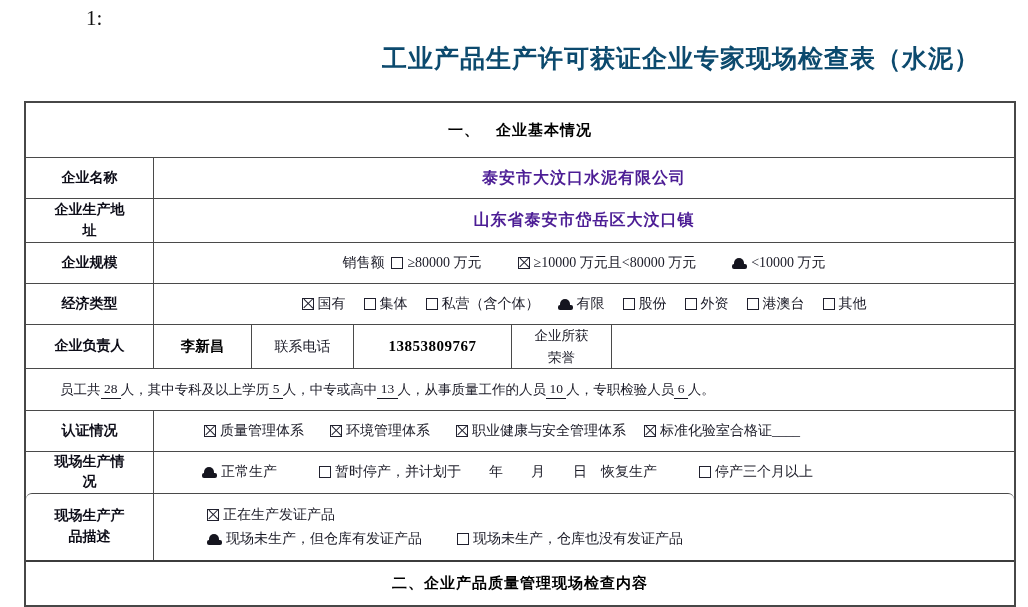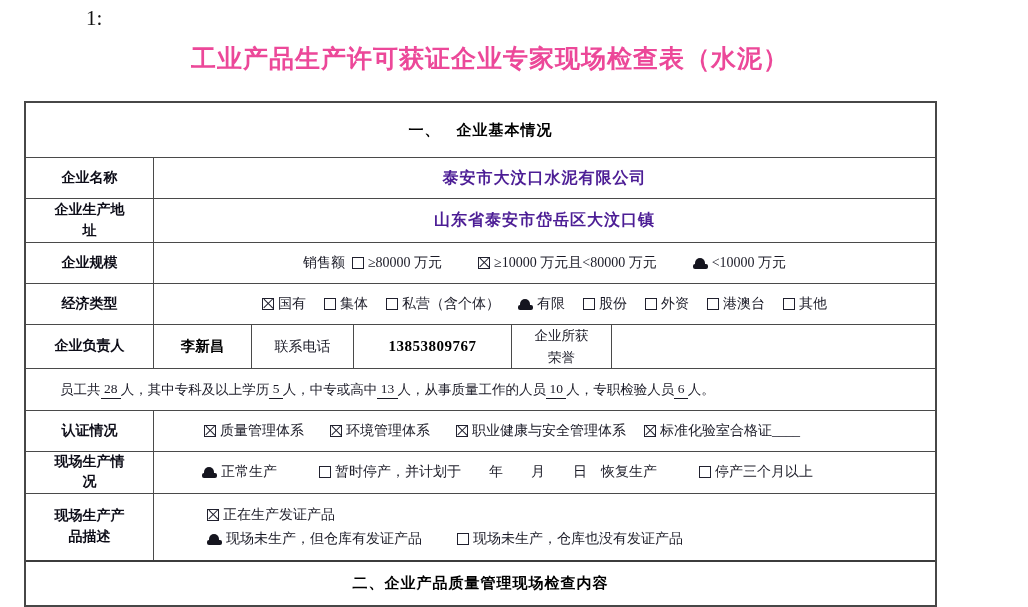--- a/index.html
+++ b/index.html
@@ -1,21 +1,21 @@
 <!DOCTYPE html>
 <html><head>
 <meta charset="utf-8">
 <style>
   html,body{margin:0;padding:0;background:#fff;}
   .page{position:relative;width:1028px;height:607px;background:#fff;overflow:hidden;
         font-family:"Liberation Serif","DejaVu Serif",serif;color:#1a1a26;}
   .corner{position:absolute;left:86px;top:6px;font-size:21px;color:#111;}
-  .title{position:absolute;left:0;top:42px;width:1028px;text-align:center;padding-right:48px;
-         box-sizing:border-box;font-size:25px;font-weight:bold;color:#ec4899;letter-spacing:1px;}
-  .tbl{position:absolute;left:24px;top:101px;width:913px;border:2px solid #474747;
+  .title{position:absolute;left:0;top:42px;width:1028px;text-align:right;padding-right:48px;
+         box-sizing:border-box;font-size:25px;font-weight:bold;color:#0c4a6e;letter-spacing:1px;}
+  .tbl{position:absolute;left:24px;top:101px;width:992px;border:2px solid #474747;
        box-sizing:border-box;display:flex;flex-direction:column;}
   .row{display:flex;box-sizing:border-box;border-top:1.5px solid #4a4a4a;align-items:stretch;}
   .row.first{border-top:none;}
   .row.thicktop{border-top:2.5px solid #3c3c3c;}
   .sechead{flex:1;display:flex;align-items:center;justify-content:center;
            font-weight:bold;font-size:15px;color:#000;letter-spacing:1px;}
   .lbl{width:128px;flex:0 0 128px;border-right:1.5px solid #4a4a4a;display:flex;
        align-items:center;justify-content:center;font-weight:bold;font-size:14px;
        text-align:center;box-sizing:border-box;color:#0d0d18;}
   .lbl span{display:inline-block;max-width:78px;line-height:1.45;}
@@ -201,21 +201,21 @@
             <span class="box" data-box="empty"></span>
             <span>暂时停产，并计划于　　年　　月　　日　恢复生产</span>
           </span>
         <span class="opt">
             <span class="box" data-box="empty"></span>
             <span>停产三个月以上</span>
           </span>
       </div>
     </div>
 
-    <div class="row" style="flex:0 0 67px;">
+    <div class="row" style="flex:0 0 67px;border-radius:6px;">
       <div class="lbl">
           <span>现场生产产品描述</span>
         </div>
       <div class="descarea">
         <div class="descline">
           <span class="opt desc1">
               <span class="box" data-box="checked"></span>
               <span>正在生产发证产品</span>
             </span>
         </div>

